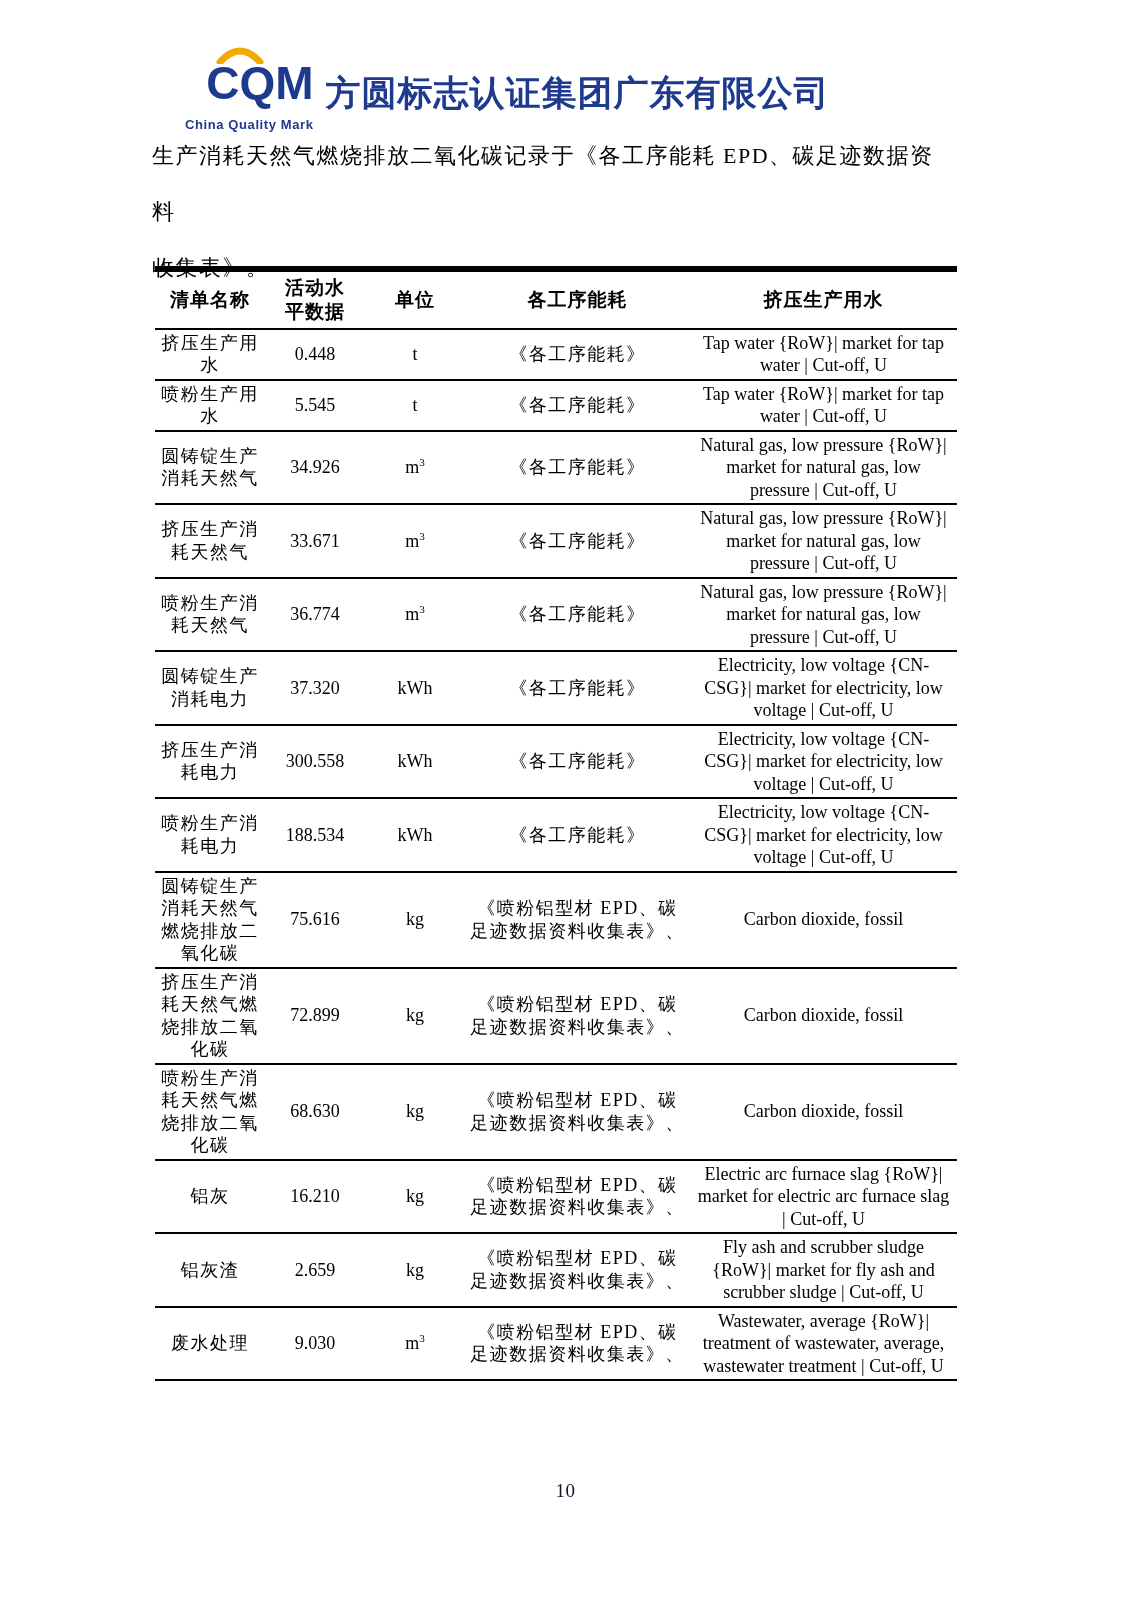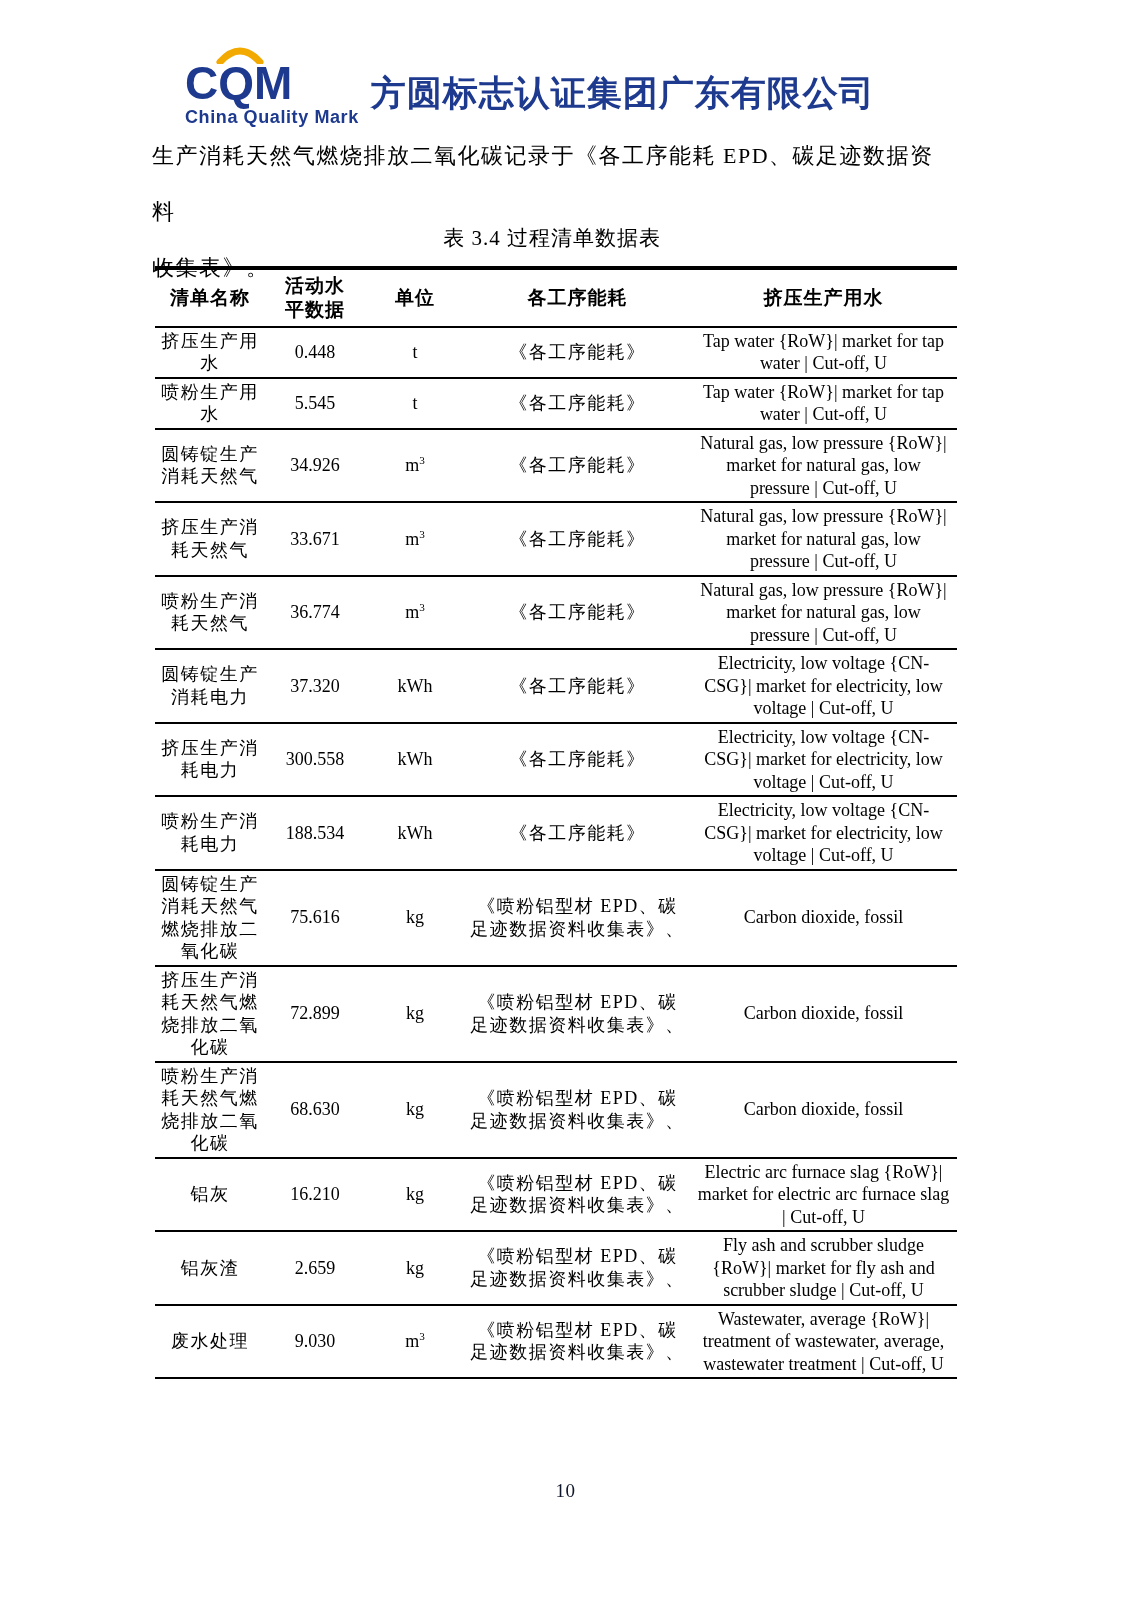--- a/index.html
+++ b/index.html
@@ -17,32 +17,32 @@
     font-family:"Liberation Serif", serif;
     color:var(--ink);
     overflow:hidden;
   }
 
   
   .logo-row{
     position:absolute;left:185px;top:60px;
     display:flex;align-items:flex-start;
   }
-  .logo-mark{position:relative;}
+  .logo-mark{position:relative;text-align:right;}
   .logo-acronym{
     font-family:"Liberation Sans", sans-serif;
     font-weight:700;font-size:46px;line-height:1;
     color:var(--navy);letter-spacing:0px;
   }
   .logo-arc{position:absolute;left:31px;top:-13px;width:48px;height:17px;}
   .arc-path{stroke:var(--orange);}
   .logo-subtitle{
     font-family:"Liberation Sans", sans-serif;
-    font-size:18px;font-weight:700;color:var(--navy);
-    letter-spacing:0.6px;margin-top:1px;
+    font-size:13px;font-weight:700;color:var(--navy);
+    letter-spacing:0.6px;margin-top:11px;
   }
   .company-name{
     font-family:"Liberation Sans", sans-serif;
     font-size:35px;font-weight:700;color:var(--navy);
     letter-spacing:1px;margin-left:12px;margin-top:10px;white-space:nowrap;
   }
 
   
   .body-paragraph{
     position:absolute;left:152px;top:128px;width:786px;
@@ -53,21 +53,21 @@
   
   .table-title{
     position:absolute;left:152px;top:224px;width:800px;
     text-align:center;font-size:21px;letter-spacing:1px;
   }
 
   
   table.data-table{
     position:absolute;left:155px;top:266px;width:802px;
     border-collapse:collapse;table-layout:fixed;
-    border-top:4px solid #000000;
+    border-top:6px solid #000000;
   }
   col.c1{width:110px;} col.c2{width:100px;} col.c3{width:100px;}
   col.c4{width:225px;} col.c5{width:267px;}
   .data-table tr{border-bottom:2px solid #000;}
   .data-table thead tr{border-bottom:2.5px solid #000;}
   .data-table tbody tr:last-child{border-bottom:2.5px solid #000;}
   .data-table th{
     font-weight:700;font-size:19px;line-height:1.25;
     padding:4px 4px;text-align:center;vertical-align:middle;
     letter-spacing:1px;
@@ -99,21 +99,20 @@
       </svg>
       <div class="logo-acronym">CQM</div>
       <div class="logo-subtitle">China Quality Mark</div>
     </div>
     <div class="company-name">方圆标志认证集团广东有限公司</div>
   </div>
 
   <div class="body-paragraph">生产消耗天然气燃烧排放二氧化碳记录于《各工序能耗 EPD、碳足迹数据资料
 收集表》。</div>
 
-  <div class="table-title">表 3.4 过程清单数据表</div>
 
   <table class="data-table">
     <colgroup>
       <col class="c1">
         <col class="c2">
         <col class="c3">
         <col class="c4">
         <col class="c5">
     </colgroup>
     <thead>

